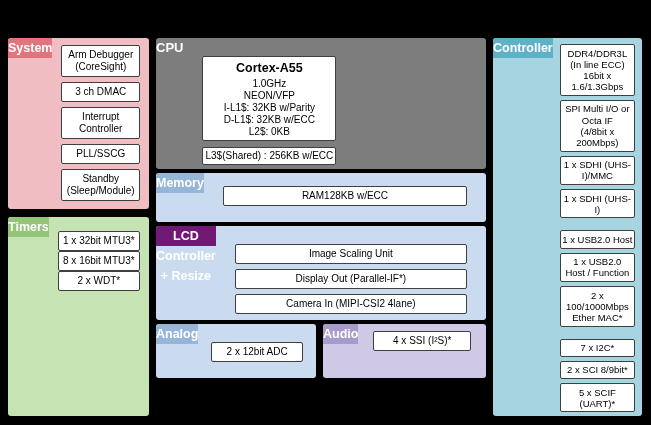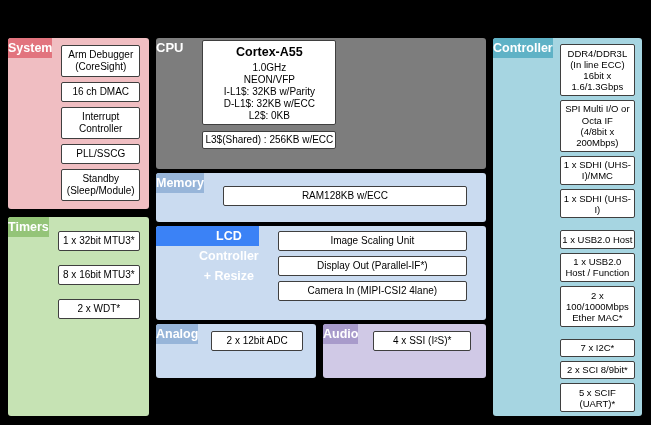--- a/index.html
+++ b/index.html
@@ -54,41 +54,41 @@
   }
   .box-line { display: block; }
 
   
   .block-system { left: 8px; top: 38px; width: 141px; height: 171px; background: #f0bec2; }
   .block-system .block-header { background: #e2747e; }
   .block-system .block-body { padding: 7px 9px; gap: 5px; }
 
   .block-timers { left: 8px; top: 217px; width: 141px; height: 199px; background: #c6e3b4; }
   .block-timers .block-header { background: #94c478; }
-  .block-timers .block-body { padding: 14px 9px; gap: 14px; }
+  .block-timers .block-body { padding: 14px 9px; }
 
   
   .block-cpu { left: 156px; top: 38px; width: 330px; height: 131px; background: #7d7d7d; }
   .block-cpu .block-header { background: transparent; font-size: 13px; }
-  .cpu-body { display: flex; flex-direction: column; padding: 2px 19px 0; gap: 6px; }
+  .cpu-body { display: flex; flex-direction: column; padding: 2px 19px 0; gap: 6px; margin-top: 16px; }
   .core-box { padding: 2px; }
   .core-title { font-weight: bold; font-size: 12.5px; padding: 2px 0 2px; }
   .l3-box { height: 18px; justify-content: center; }
 
   .block-memory { left: 156px; top: 173px; width: 330px; height: 49px; background: #cadbf0; }
   .block-memory .block-header { background: #97b5d9; }
   .block-memory .block-body { padding: 13px 19px; }
 
   .block-lcd { left: 156px; top: 226px; width: 330px; height: 94px; background: #cadbf0; }
-  .block-lcd .block-header { background: #3b82f6; padding-left: 43px; }
-  .block-lcd .block-body { padding: 5px 19px; gap: 5px; }
+  .block-lcd .block-header { background: #701a75; }
+  .block-lcd .block-body { padding: 18px 19px; gap: 5px; }
 
   .block-analog { left: 156px; top: 324px; width: 160px; height: 54px; background: #cadbf0; }
   .block-analog .block-header { background: #97b5d9; }
-  .block-analog .block-body { padding: 7px 13px; }
+  .block-analog .block-body { padding: 18px 13px; }
 
   .block-audio { left: 323px; top: 324px; width: 163px; height: 54px; background: #d0c9e6; }
   .block-audio .block-header { background: #a89bcb; }
   .block-audio .block-body { padding: 7px 15px; }
 
   
   .block-interfaces { left: 493px; top: 38px; width: 149px; height: 378px; background: #a6d5e1; }
   .block-interfaces .block-header { background: #5fb2c6; }
   .block-interfaces .block-body { padding: 6px 7px; gap: 12px; }
   .iface-group { display: flex; flex-direction: column; gap: 4px; }
@@ -100,21 +100,21 @@
 <div class="canvas">
 
   <section class="block block-system">
     <div class="block-header">System</div>
     <div class="block-body">
         <div class="box">
           <div class="box-line">Arm Debugger</div>
           <div class="box-line">(CoreSight)</div>
         </div>
         <div class="box">
-          <div class="box-line">16 ch DMAC</div>
+          <div class="box-line">3 ch DMAC</div>
         </div>
         <div class="box">
           <div class="box-line">Interrupt Controller</div>
         </div>
         <div class="box">
           <div class="box-line">PLL/SSCG</div>
         </div>
         <div class="box">
           <div class="box-line">Standby</div>
           <div class="box-line">(Sleep/Module)</div>

